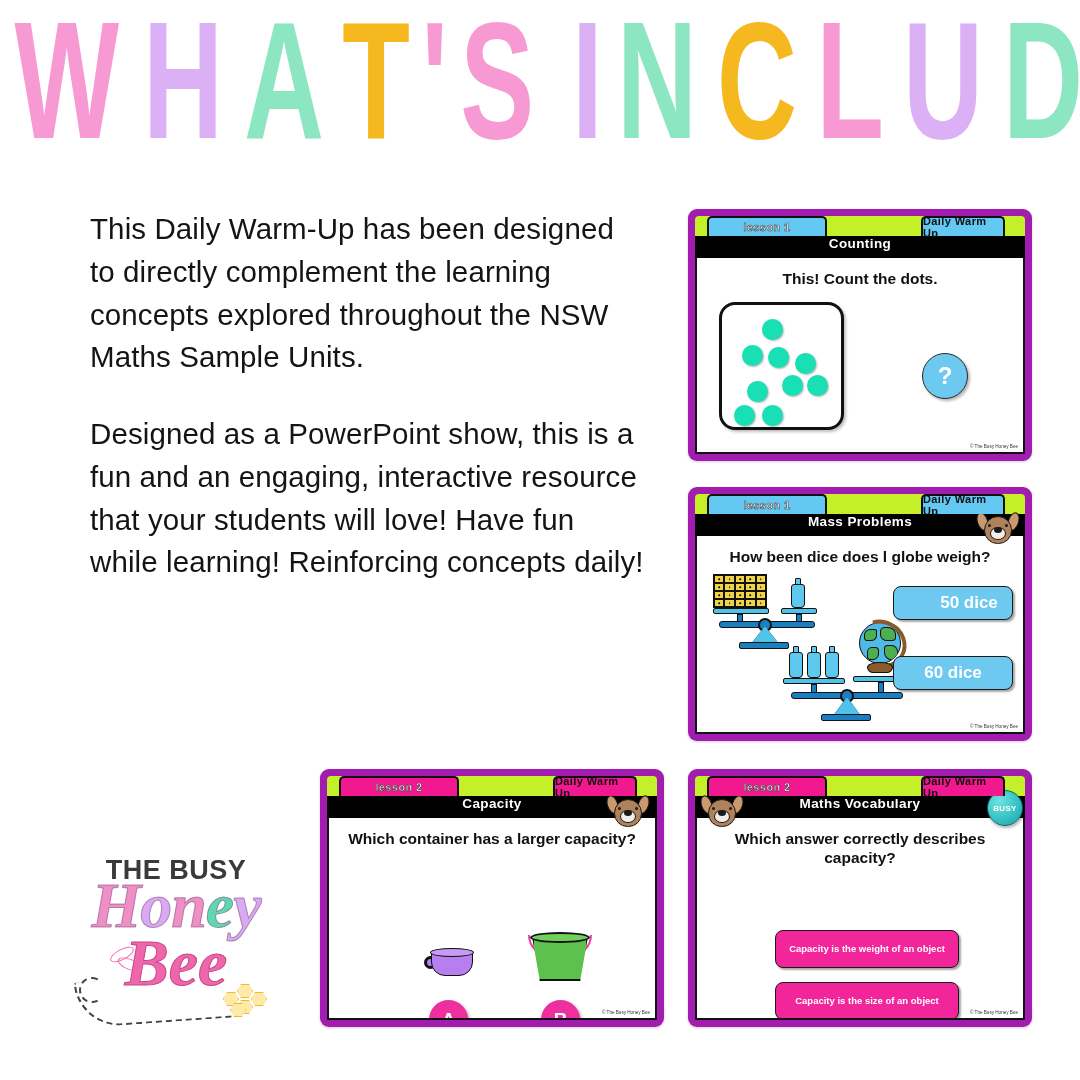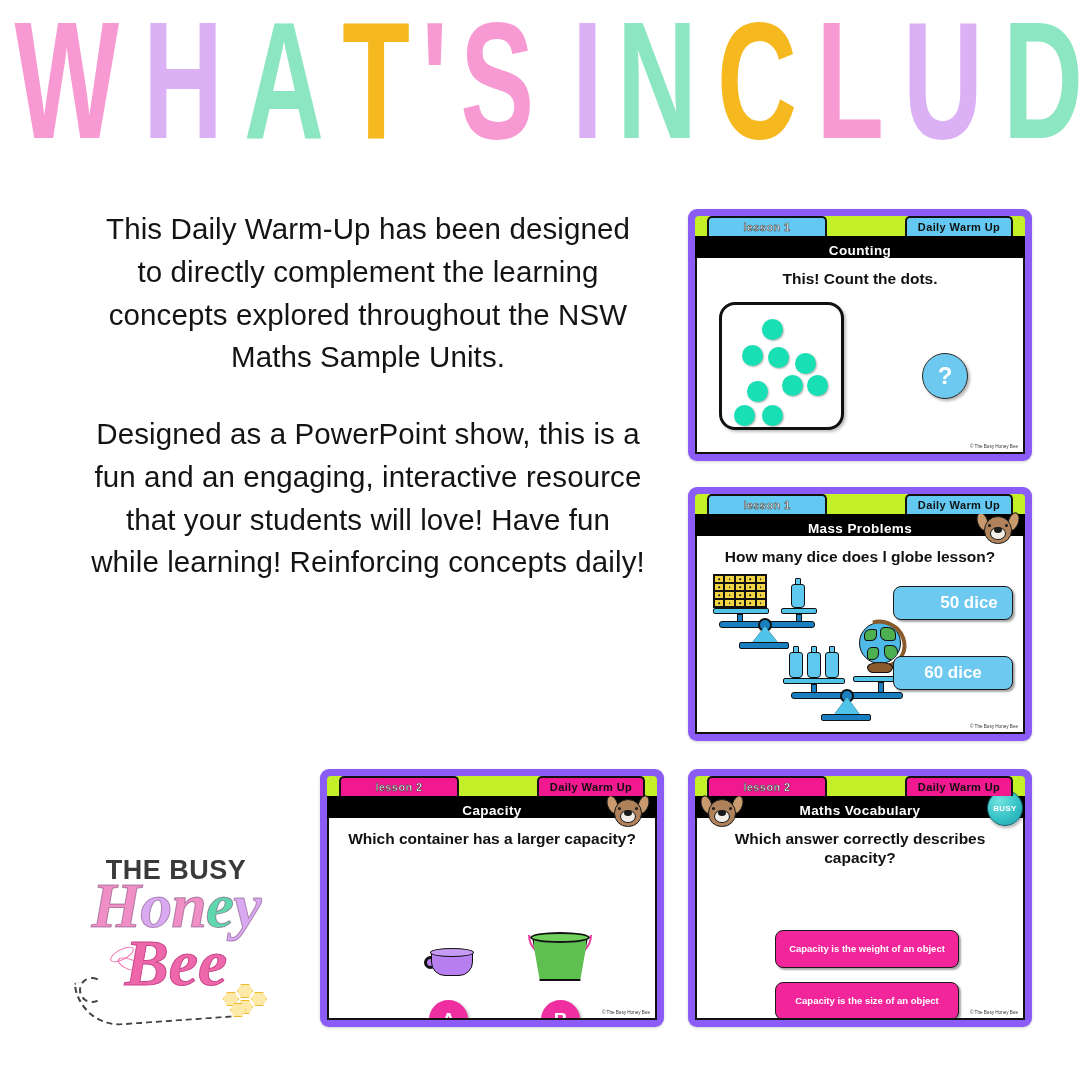--- a/index.html
+++ b/index.html
@@ -25,33 +25,33 @@
     letter-spacing:-2px;
     display:inline-block;
     transform:scaleX(0.78) scaleY(1.18);
     transform-origin:center bottom;
   }
   #title-block .sp{ display:inline-block; width:26px; }
 
   
   #copy{
     position:absolute; left:90px; top:208px; width:556px;
-    text-align:center;
+    text-align:left;
     color:#141414;
     font-size:29.5px;
     line-height:1.45;
     font-family:"Liberation Sans", sans-serif;
     letter-spacing:0.1px;
   }
   #copy p.para2{ margin-top:34px; }
 
   
   .card{
     position:absolute;
-    background:#8b5cf6;
+    background:#a21caf;
     border-radius:9px;
     padding:7px;
     box-shadow:0 1px 3px rgba(0,0,0,.18);
   }
   .card-inner{
     position:relative;
     width:100%; height:100%;
     background:#c4f029;
     border-radius:4px;
     overflow:visible;
@@ -68,32 +68,32 @@
     border:2px solid #111;
     border-bottom:none;
     border-radius:5px 5px 0 0;
     display:flex; align-items:center; justify-content:center;
     font-family:"Liberation Sans", sans-serif;
     font-weight:bold;
     font-size:11px;
     letter-spacing:.4px;
   }
   .tab-left{ left:12px; width:120px; }
-  .tab-right{ right:12px; width:108px; }
+  .tab-right{ right:20px; width:84px; }
   .tab.blue{ background:#63c9f2; }
   .tab.pink{ background:#f2188f; }
   .tab.blue .tab-left-txt{ color:#fff; -webkit-text-stroke:.6px #444; }
   .tab.pink .tab-left-txt{ color:#fff; -webkit-text-stroke:.6px #444; }
   .tab .tab-right-txt{ color:#101010; }
 
   .titlebar{
     position:relative;
     background:#000;
     height:22px;
-    display:flex; align-items:flex-end; justify-content:center;
+    display:flex; align-items:flex-start; justify-content:center;
     z-index:3;
   }
   .titlebar .ttxt{
     color:#fff;
     font-size:13.5px;
     font-weight:bold;
     letter-spacing:.4px;
     font-family:"Liberation Sans", sans-serif;
   }
   .slide{
@@ -360,21 +360,21 @@
         <div class="ear l"></div>
           <div class="ear r"></div>
         <div class="head"></div>
         <div class="eye l"></div>
           <div class="eye r"></div>
         <div class="snout"></div>
           <div class="nose"></div>
       </div>
     </div>
     <div class="slide">
-      <div class="qtext">How many dice does l globe lesson?</div>
+      <div class="qtext">How been dice does l globe weigh?</div>
 
       <div class="scale" style="left:16px; top:38px; width:110px; height:72px;">
         <div class="dicegrid" style="left:0px; top:0px; width:54px; height:34px;">
           <i></i>
             <i></i>
             <i></i>
             <i></i>
             <i></i>
           <i></i>
             <i></i>

